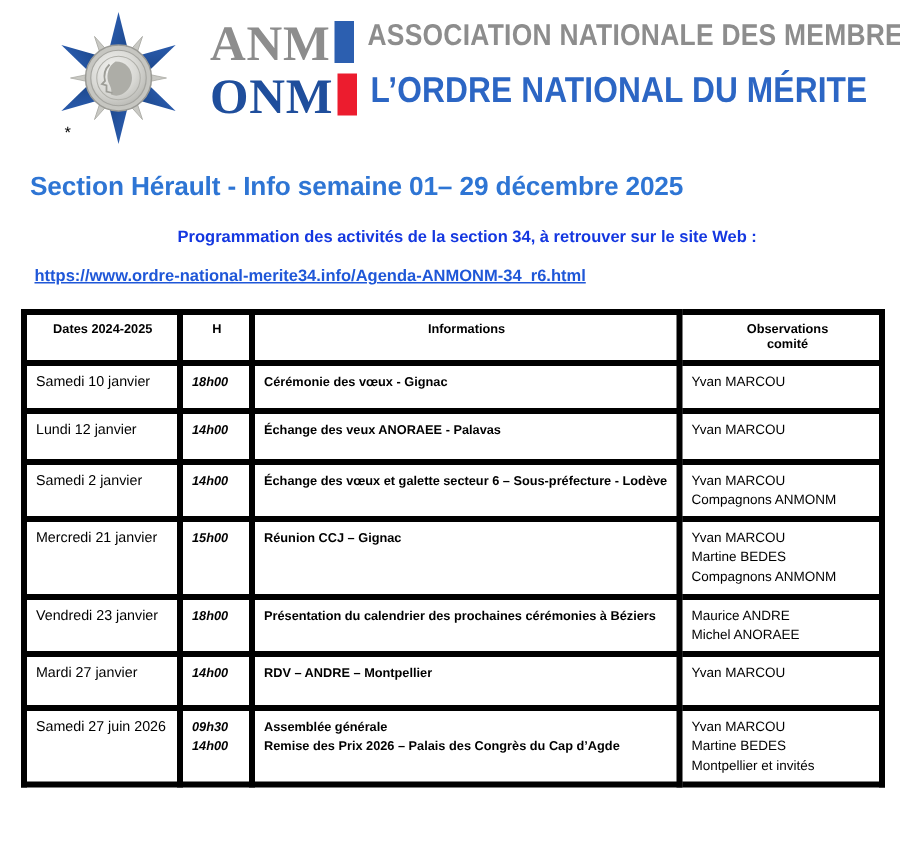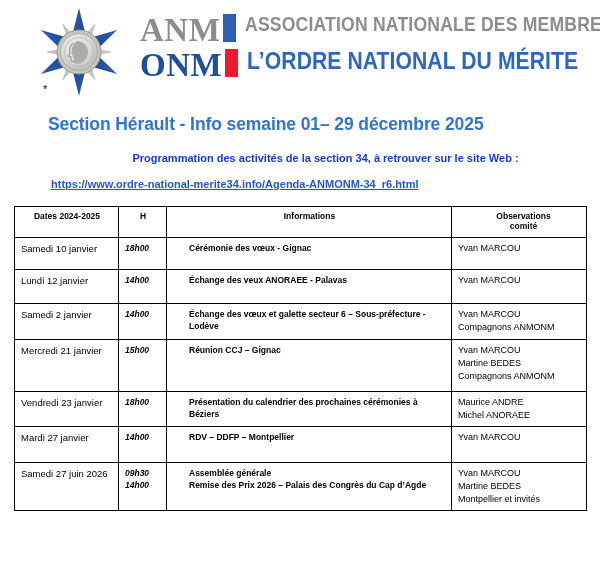--- a/index.html
+++ b/index.html
@@ -81,21 +81,21 @@
     letter-spacing: 0.2px;
   }
   .wm-text.blue {
     color: #2c66c4;
     font-size: 24px;
     font-weight: 700;
     letter-spacing: 0.1px;
   }
 
   
-  .headings { padding-left: 48px; }
+  .headings { padding-left: 20px; }
   .main-title {
     color: #2e75d4;
     font-size: 17.5px;
     font-weight: 700;
     letter-spacing: -0.1px;
     margin: 8px 0 0 0;
     white-space: nowrap;
   }
   .sub-title {
     color: #1437e0;
@@ -120,21 +120,21 @@
   .table-wrap {
     margin: 14px 0 0 14px;
     width: 572px;
   }
   table.agenda {
     border-collapse: collapse;
     width: 572px;
     table-layout: fixed;
   }
   table.agenda th, table.agenda td {
-    border: 1px solid #000000;
+    border: 4px solid #000000;
     vertical-align: top;
     padding: 4px 5px 4px 6px;
   }
   col.c-date { width: 104px; }
   col.c-h    { width: 48px; }
   col.c-info { width: 285px; }
   col.c-obs  { width: 135px; }
 
   thead th {
     font-size: 8.5px;
@@ -172,21 +172,21 @@
     font-weight: 700;
     font-size: 8.5px;
   }
   td.obs-cell {
     font-weight: 400;
     font-size: 9px;
     padding-left: 8px;
   }
   .obs-line { display: block; }
   .h-line { display: block; }
-  .info-line { display: block; margin-left: 16px; }
+  .info-line { display: block; }
 
   .misspelled {
     text-decoration: underline;
     text-decoration-style: wavy;
     text-decoration-color: #e02020;
     text-decoration-thickness: 1px;
   }
 </style>
 </head>
 <body>
@@ -368,21 +368,21 @@
             <span class="obs-line">Maurice ANDRE</span>
             <span class="obs-line">Michel ANORAEE</span>
           </td>
         </tr>
         <tr style="height: 36px;">
           <td class="date-cell">Mardi 27 janvier</td>
           <td class="h-cell">
             <span class="h-line">14h00</span>
           </td>
           <td class="info-cell">
-            <span class="info-line">RDV – DDFP – Montpellier</span>
+            <span class="info-line">RDV – ANDRE – Montpellier</span>
           </td>
           <td class="obs-cell">
             <span class="obs-line">Yvan MARCOU</span>
           </td>
         </tr>
         <tr style="height: 48px;">
           <td class="date-cell">Samedi 27 juin 2026</td>
           <td class="h-cell">
             <span class="h-line">09h30</span>
             <span class="h-line">14h00</span>

